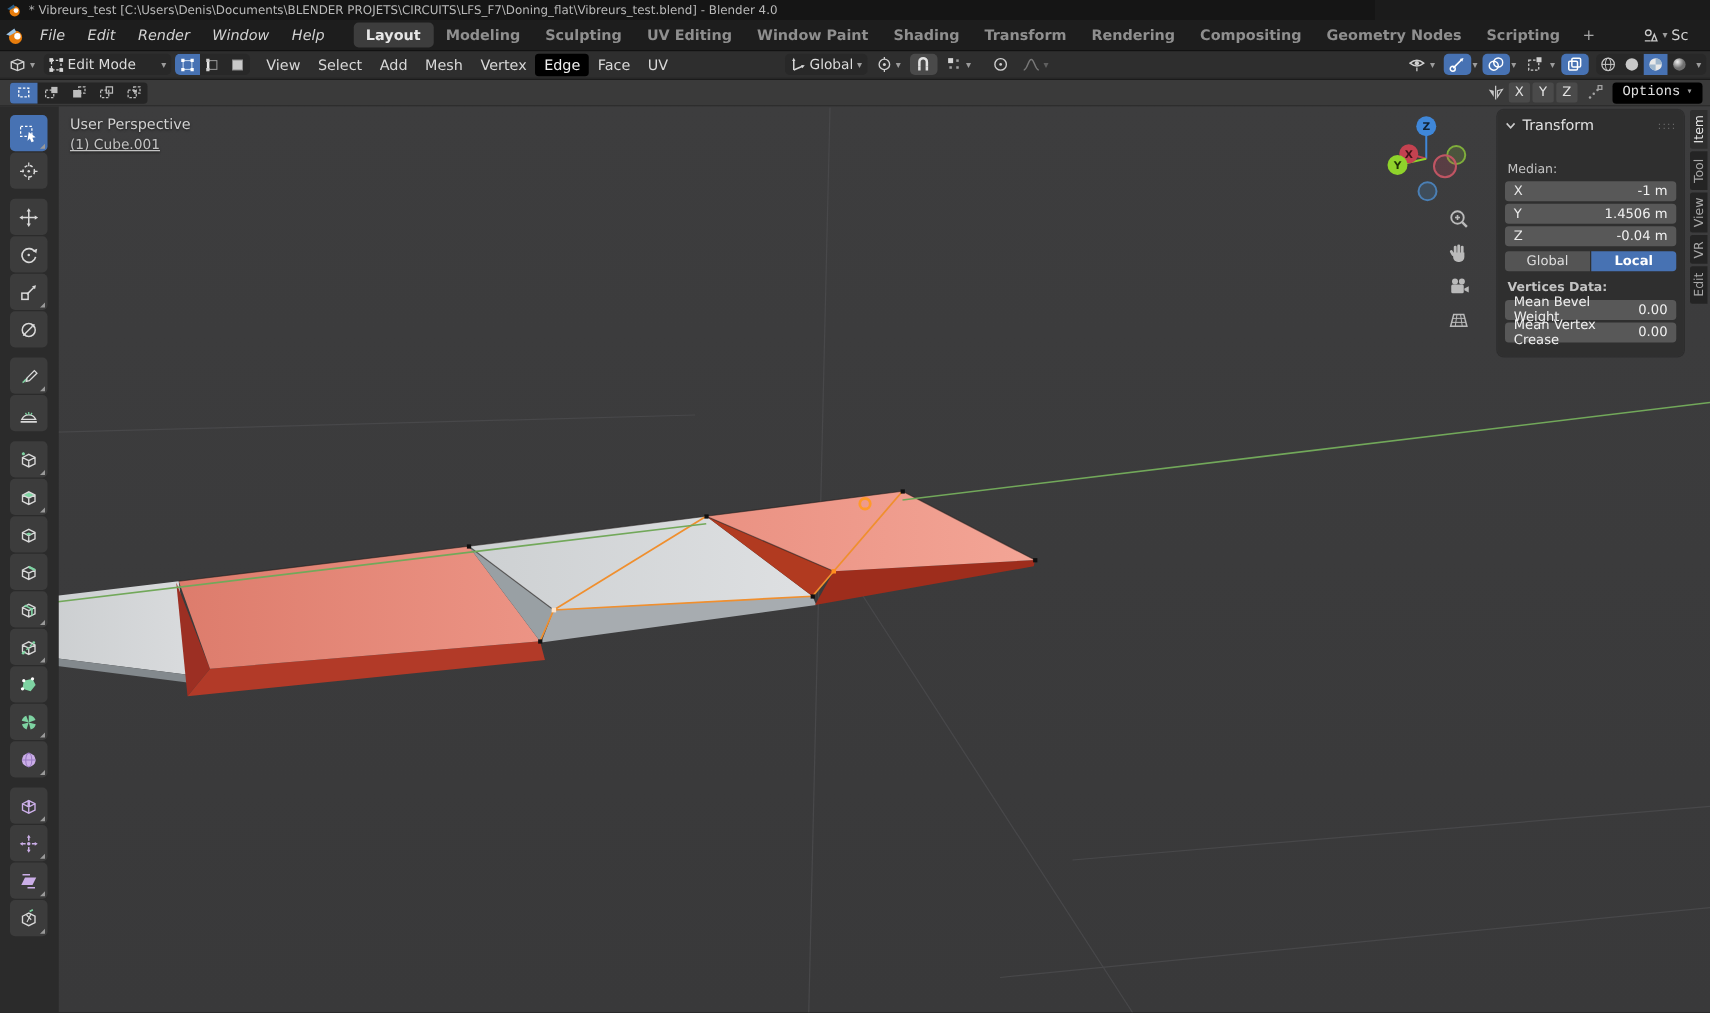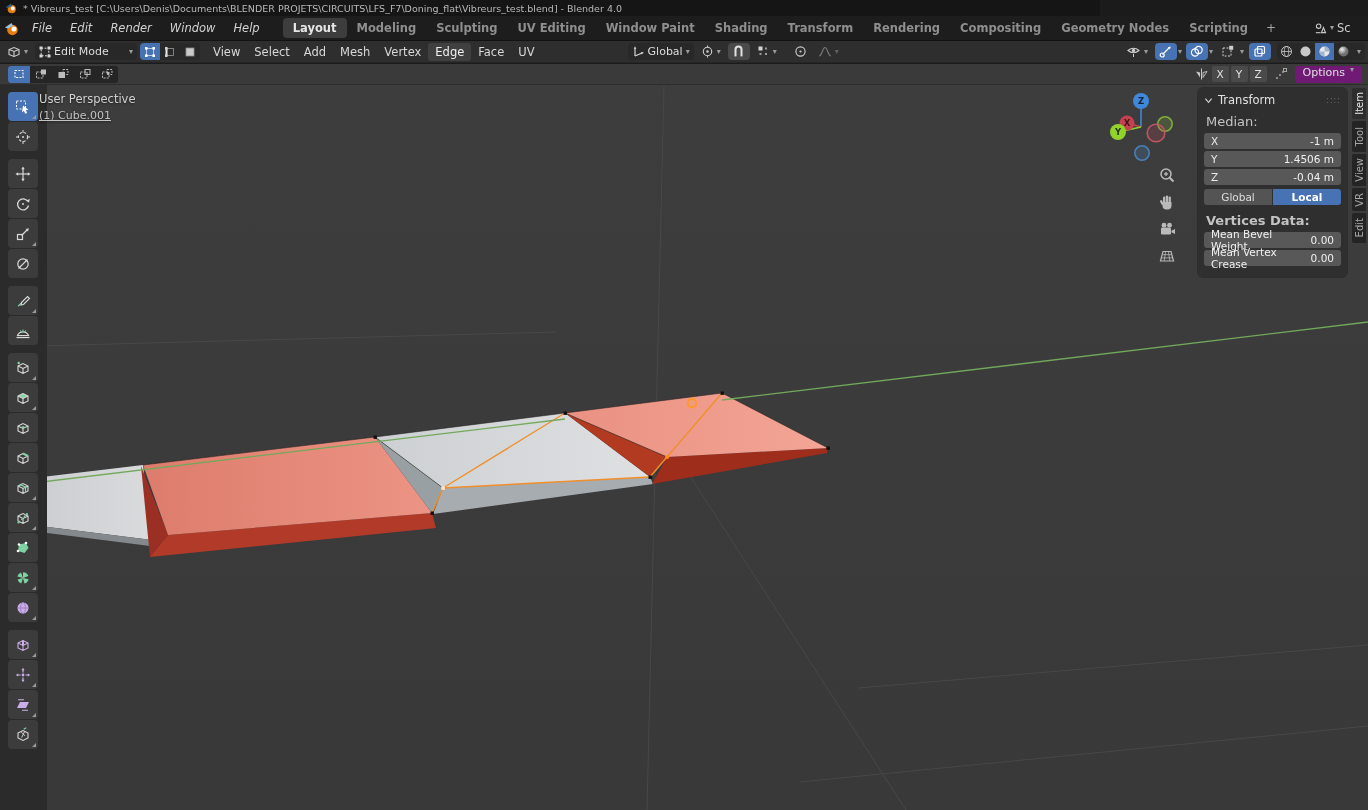--- a/index.html
+++ b/index.html
@@ -24,21 +24,21 @@
     font-size:11.5px; color:#cfcfcf; overflow:hidden; width:54px; flex:none; }
 
   
   #vp-header { left:0; top:41px; width:1368px; height:22px; background:#2e2e2e;
     border-bottom:1px solid #262626; display:flex; align-items:center; padding:0 3px; }
   .hbtn { display:flex; align-items:center; gap:3px; background:#282828; border-radius:4px;
     height:17px; padding:0 4px; margin-right:3px; }
   .hbtn.flat { background:transparent; }
   .chev { font-size:8px; color:#9c9c9c; line-height:1; }
   .hmenu { font-size:11.5px; color:#d8d8d8; padding:2px 7px; border-radius:3px; white-space:nowrap; }
-  .hmenu.hl { background:#404040; color:#f0f0f0;text-align:center; }
+  .hmenu.hl { background:#000000; color:#f0f0f0;text-align:center; }
   .htext { font-size:11px; color:#dcdcdc; }
   .selgrp { display:flex; background:#282828; border-radius:4px; height:17px; overflow:hidden; margin-right:6px; }
   .selgrp .sbtn { width:20px; display:flex; align-items:center; justify-content:center; }
   .selgrp .sbtn.active { background:#4772b3; }
   .bluebtn { background:#4772b3 !important; }
   .hd-mid { display:flex; align-items:center; margin-left:86px; }
   .hd-right { display:flex; align-items:center; margin-left:auto; }
   .shadegrp { display:flex; align-items:center; background:#282828; border-radius:4px; height:17px; overflow:hidden; }
   .shadegrp .sbtn { width:19px; height:17px; display:flex; align-items:center; justify-content:center; }
   .shadegrp .sbtn.active { background:#4772b3; }
@@ -46,48 +46,48 @@
 
   
   #tool-row { left:0; top:64px; width:1368px; height:21px; background:#3a3a3a;
     border-bottom:1px solid #2d2d2d; display:flex; align-items:center; padding:0 4px; }
   #ts-modes { display:flex; background:#252525; border-radius:3px; height:17px; overflow:hidden; margin-left:4px; }
   #ts-modes .tsb { width:22px; display:flex; align-items:center; justify-content:center; }
   #ts-modes .tsb.active { background:#4772b3; }
   #ts-right { margin-left:auto; display:flex; align-items:center; gap:3px; padding-right:2px; }
   .xyzbtn { width:17px; height:16px; background:#4a4a4a; border-radius:2px; color:#e2e2e2;
     font-size:10.5px; display:flex; align-items:center; justify-content:center; }
-  #options-btn { background:#701a75; border-radius:3px; height:17px; display:flex; 
-    gap:5px; padding:0 8px; font-size:11px; color:#e0e0e0; margin-left:4px; }
+  #options-btn { background:#000000; border-radius:3px; height:17px; display:flex; align-items:center;
+    gap:5px; padding:0 8px; font-size:11px; color:#e0e0e0; margin-left:4px;font-family:Liberation Mono, monospace; }
 
   
   #viewport { left:0; top:85px; width:1368px; height:725px; background:linear-gradient(#3d3d3e,#39393a); overflow:hidden; }
   #scene-svg { position:absolute; left:0; top:-85px; width:1368px; height:810px; pointer-events:none; }
   #toolbar-region { position:absolute; left:0; top:0; width:47px; height:725px; background:#2b2b2b; }
   #toolbar { position:absolute; left:8px; top:7px; width:30px; display:flex; flex-direction:column; gap:1px; }
   .tool-btn { width:30px; height:29px; background:#3c3c3c; border-radius:4px; position:relative;
     display:flex; align-items:center; justify-content:center; }
   .tool-btn.active { background:#4772b3; }
   .tool-btn.gap { margin-top:7px; }
   .tool-btn.grp::after { content:""; position:absolute; right:2px; bottom:2px;
     border-left:4px solid transparent; border-bottom:4px solid #9a9a9a; }
-  #vp-labels { position:absolute; left:39px; top:7px; text-shadow:0 1px 2px rgba(0,0,0,.55); }
+  #vp-labels { position:absolute; left:56px; top:7px; text-shadow:0 1px 2px rgba(0,0,0,.55); }
   #vp-labels .l1 { font-size:11.5px; color:#d2d2d2; }
   #vp-labels .l2 { font-size:11px; color:#c3c3c3; margin-top:3px;text-decoration:underline; }
   #nav-gizmo { position:absolute; left:1100px; top:3px; width:82px; height:82px; }
   #view-icons { position:absolute; left:1158px; top:81px; display:flex; flex-direction:column; gap:9px; }
   #view-icons .vic { width:18px; height:18px; opacity:.85; }
 
   
   #side-panel { left:1198px; top:88px; width:149px; background:rgba(46,46,46,.97); border-radius:5px;
     padding:0 6px 9px 6px; box-shadow:0 0 0 1px rgba(0,0,0,.25); }
   #panel-head { display:flex; align-items:center; height:24px; gap:5px; }
   #panel-head .ttl { font-size:11.5px; color:#e2e2e2; }
   #panel-head .grip { margin-left:auto; color:#6c6c6c; font-size:8px; letter-spacing:1px; }
-  .plabel { font-size:13px; color:#c3c3c3; margin:2px 2px 4px 2px; }
+  .plabel { font-size:10px; color:#c3c3c3; margin:18px 2px 4px 2px; }
   .pfield { height:16px; background:#585858; border-radius:3px; display:flex; align-items:center;
     justify-content:space-between; padding:0 7px; margin-bottom:2px; font-size:10.5px; color:#f0f0f0; }
   .pfield .ax { color:#e9e9e9; }
   #space-seg { display:flex; gap:1px; height:16px; margin:4px 0 2px 0; }
   #space-seg .seg { flex:1; background:#545454; color:#dedede; font-size:10.5px;
     display:flex; align-items:center; justify-content:center; }
   #space-seg .seg:first-child { border-radius:3px 0 0 3px; }
   #space-seg .seg:last-child { border-radius:0 3px 3px 0;font-weight:bold; }
   #space-seg .seg.active { background:#4772b3; color:#fff; }
 

